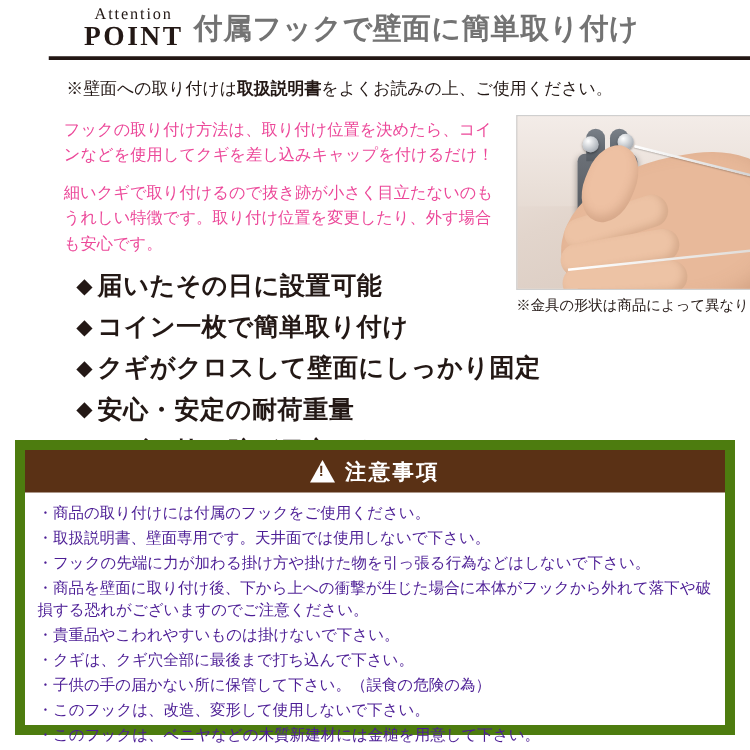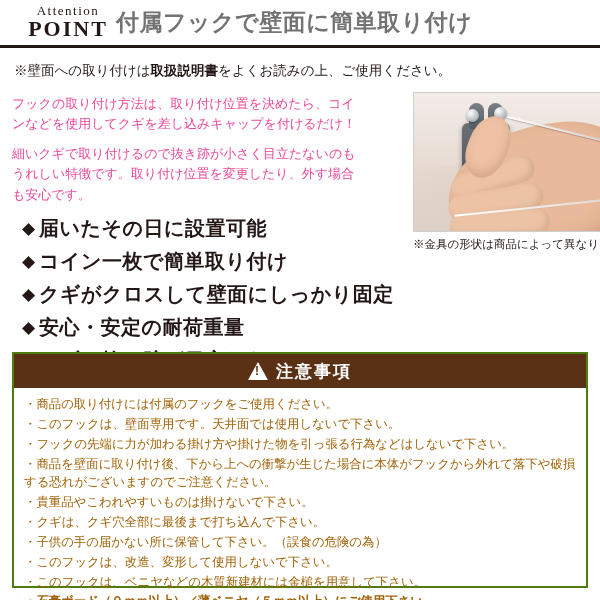--- a/index.html
+++ b/index.html
@@ -12,20 +12,21 @@
     background: #ffffff;
     font-family: "Liberation Sans", sans-serif;
     color: #231815;
     overflow: hidden;
   }
   .page {
     position: relative;
     width: 600px;
     height: 600px;
     box-sizing: border-box;
+    padding-left: 39px;
   }
 
   
   .header {
     position: relative;
     height: 48px;
     border-bottom: 3px solid #221714;
     box-sizing: border-box;
   }
   .attention-point {
@@ -211,21 +212,21 @@
     color: #231815;
   }
 
   
   .caution-box {
     position: absolute;
     left: 12px;
     top: 352px;
     width: 576px;
     height: 236px;
-    border: 2px solid #4d7c0f;
+    border: 8px solid #4d7c0f;
     box-sizing: border-box;
     background: #ffffff;
   }
   .caution-header {
     height: 34px;
     background: #5a3115;
     display: flex;
     align-items: center;
     justify-content: center;
     gap: 8px;
@@ -253,21 +254,21 @@
     font-weight: bold;
     letter-spacing: 2px;
   }
   .caution-list {
     padding: 7px 10px 0 10px;
     margin: 0;
   }
   .caution-item {
     font-size: 12.4px;
     line-height: 1.52;
-    color: #a16207;
+    color: #4c1d95;
     margin: 0 0 1px 0;
     text-indent: 0;
   }
   .caution-item.bold {
     font-weight: bold;
   }
 </style>
 </head>
 <body>
 
@@ -338,21 +339,21 @@
     </div>
   </div>
 
   <div class="caution-box">
     <div class="caution-header">
       <span class="warn-tri"></span>
       <span class="caution-title">注意事項</span>
     </div>
     <div class="caution-list">
       <p class="caution-item">・商品の取り付けには付属のフックをご使用ください。</p>
-      <p class="caution-item">・このフックは、壁面専用です。天井面では使用しないで下さい。</p>
+      <p class="caution-item">・取扱説明書、壁面専用です。天井面では使用しないで下さい。</p>
       <p class="caution-item">・フックの先端に力が加わる掛け方や掛けた物を引っ張る行為などはしないで下さい。</p>
       <p class="caution-item">・商品を壁面に取り付け後、下から上への衝撃が生じた場合に本体がフックから外れて落下や破損する恐れがございますのでご注意ください。</p>
       <p class="caution-item">・貴重品やこわれやすいものは掛けないで下さい。</p>
       <p class="caution-item">・クギは、クギ穴全部に最後まで打ち込んで下さい。</p>
       <p class="caution-item">・子供の手の届かない所に保管して下さい。（誤食の危険の為）</p>
       <p class="caution-item">・このフックは、改造、変形して使用しないで下さい。</p>
       <p class="caution-item">・このフックは、ベニヤなどの木質新建材には金槌を用意して下さい。</p>
       <p class="caution-item bold">・石膏ボード（９ｍｍ以上）／薄ベニヤ（５ｍｍ以上）にご使用下さい。</p>
 
     </div>

